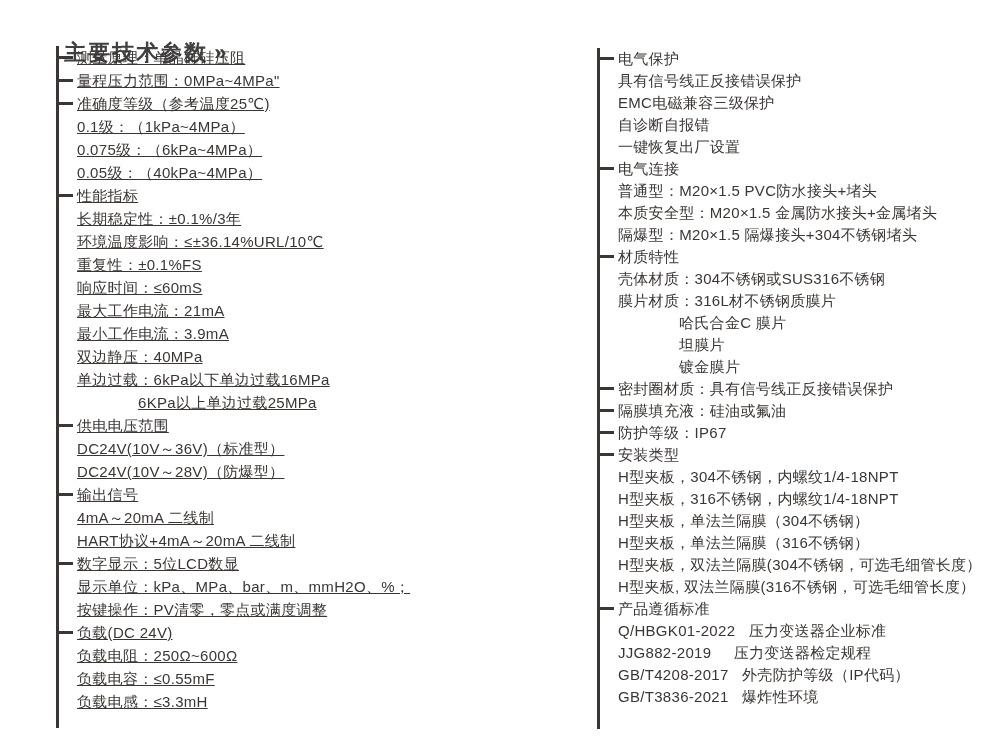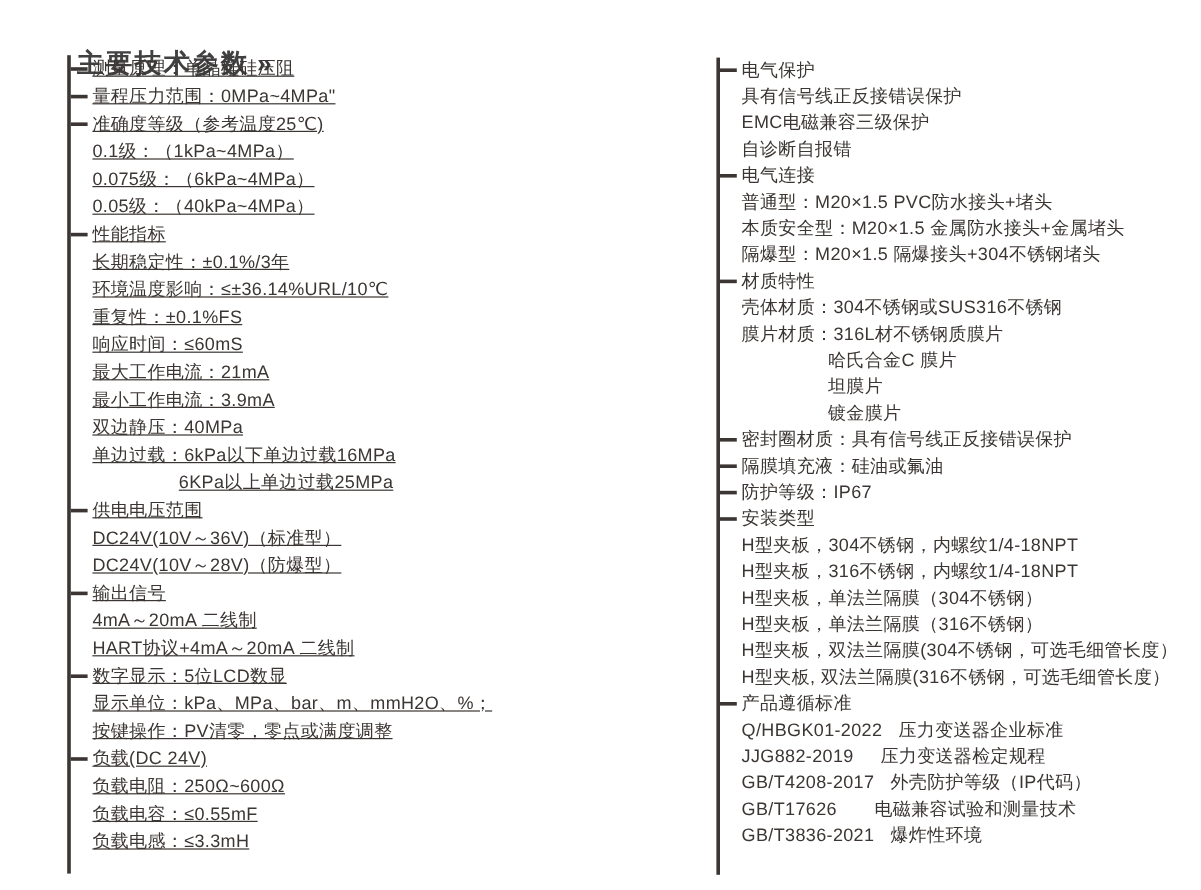--- a/index.html
+++ b/index.html
@@ -32,21 +32,21 @@
   .row {
     position: relative;
     display: block;
     padding-left: 18px;
     white-space: pre;
     font-size: 15px;
     letter-spacing: 0.3px;
   }
   .col-left  .row { height: 23px; line-height: 23px; }
   .col-right .row { height: 22px; line-height: 22px; }
-  .row.cont { padding-left: 54px; margin-left: 36px; }
+  .row.cont { padding-left: 79px; }
   .tick {
     position: absolute;
     left: 0;
     top: 50%;
     margin-top: -2px;
     width: 14px;
     height: 3px;
     background: var(--ink);
   }
 </style>
@@ -87,20 +87,21 @@
     <div class="row sub"><span>负载电阻：250Ω~600Ω</span></div>
     <div class="row sub"><span>负载电容：≤0.55mF</span></div>
     <div class="row sub"><span>负载电感：≤3.3mH</span></div>
   </div>
 
 <div class="tree col-right">
     <div class="row header"><span class="tick"></span><span>电气保护</span></div>
     <div class="row sub"><span>具有信号线正反接错误保护</span></div>
     <div class="row sub"><span>EMC电磁兼容三级保护</span></div>
     <div class="row sub"><span>自诊断自报错</span></div>
+    <div class="row sub"><span>一键恢复出厂设置</span></div>
     <div class="row header"><span class="tick"></span><span>电气连接</span></div>
     <div class="row sub"><span>普通型：M20×1.5 PVC防水接头+堵头</span></div>
     <div class="row sub"><span>本质安全型：M20×1.5 金属防水接头+金属堵头</span></div>
     <div class="row sub"><span>隔爆型：M20×1.5 隔爆接头+304不锈钢堵头</span></div>
     <div class="row header"><span class="tick"></span><span>材质特性</span></div>
     <div class="row sub"><span>壳体材质：304不锈钢或SUS316不锈钢</span></div>
     <div class="row sub"><span>膜片材质：316L材不锈钢质膜片</span></div>
     <div class="row cont"><span>哈氏合金C 膜片</span></div>
     <div class="row cont"><span>坦膜片</span></div>
     <div class="row cont"><span>镀金膜片</span></div>
@@ -111,15 +112,14 @@
     <div class="row sub"><span>H型夹板，304不锈钢，内螺纹1/4-18NPT</span></div>
     <div class="row sub"><span>H型夹板，316不锈钢，内螺纹1/4-18NPT</span></div>
     <div class="row sub"><span>H型夹板，单法兰隔膜（304不锈钢）</span></div>
     <div class="row sub"><span>H型夹板，单法兰隔膜（316不锈钢）</span></div>
     <div class="row sub"><span>H型夹板，双法兰隔膜(304不锈钢，可选毛细管长度）</span></div>
     <div class="row sub"><span>H型夹板, 双法兰隔膜(316不锈钢，可选毛细管长度）</span></div>
     <div class="row header"><span class="tick"></span><span>产品遵循标准</span></div>
     <div class="row sub"><span>Q/HBGK01-2022   压力变送器企业标准</span></div>
     <div class="row sub"><span>JJG882-2019     压力变送器检定规程</span></div>
     <div class="row sub"><span>GB/T4208-2017   外壳防护等级（IP代码）</span></div>
-    <div class="row sub"><span>GB/T17626       电磁兼容试验和测量技术</span></div>
     <div class="row sub"><span>GB/T3836-2021   爆炸性环境</span></div>
   </div>
 
 </body></html>

